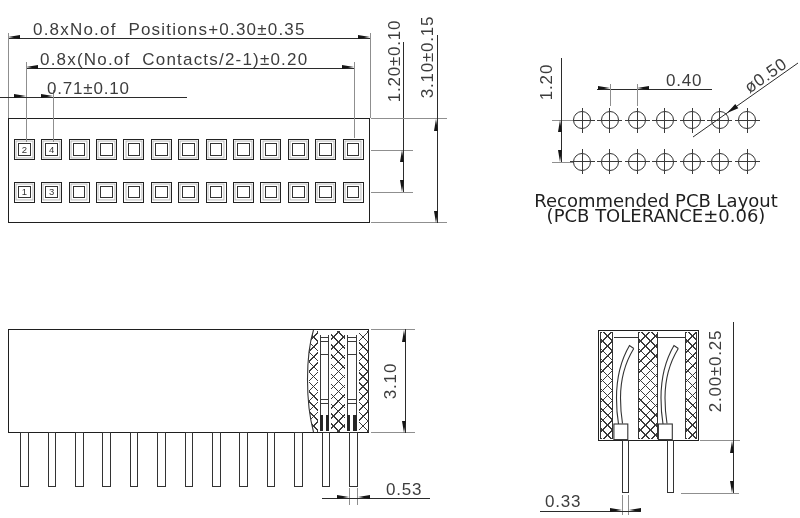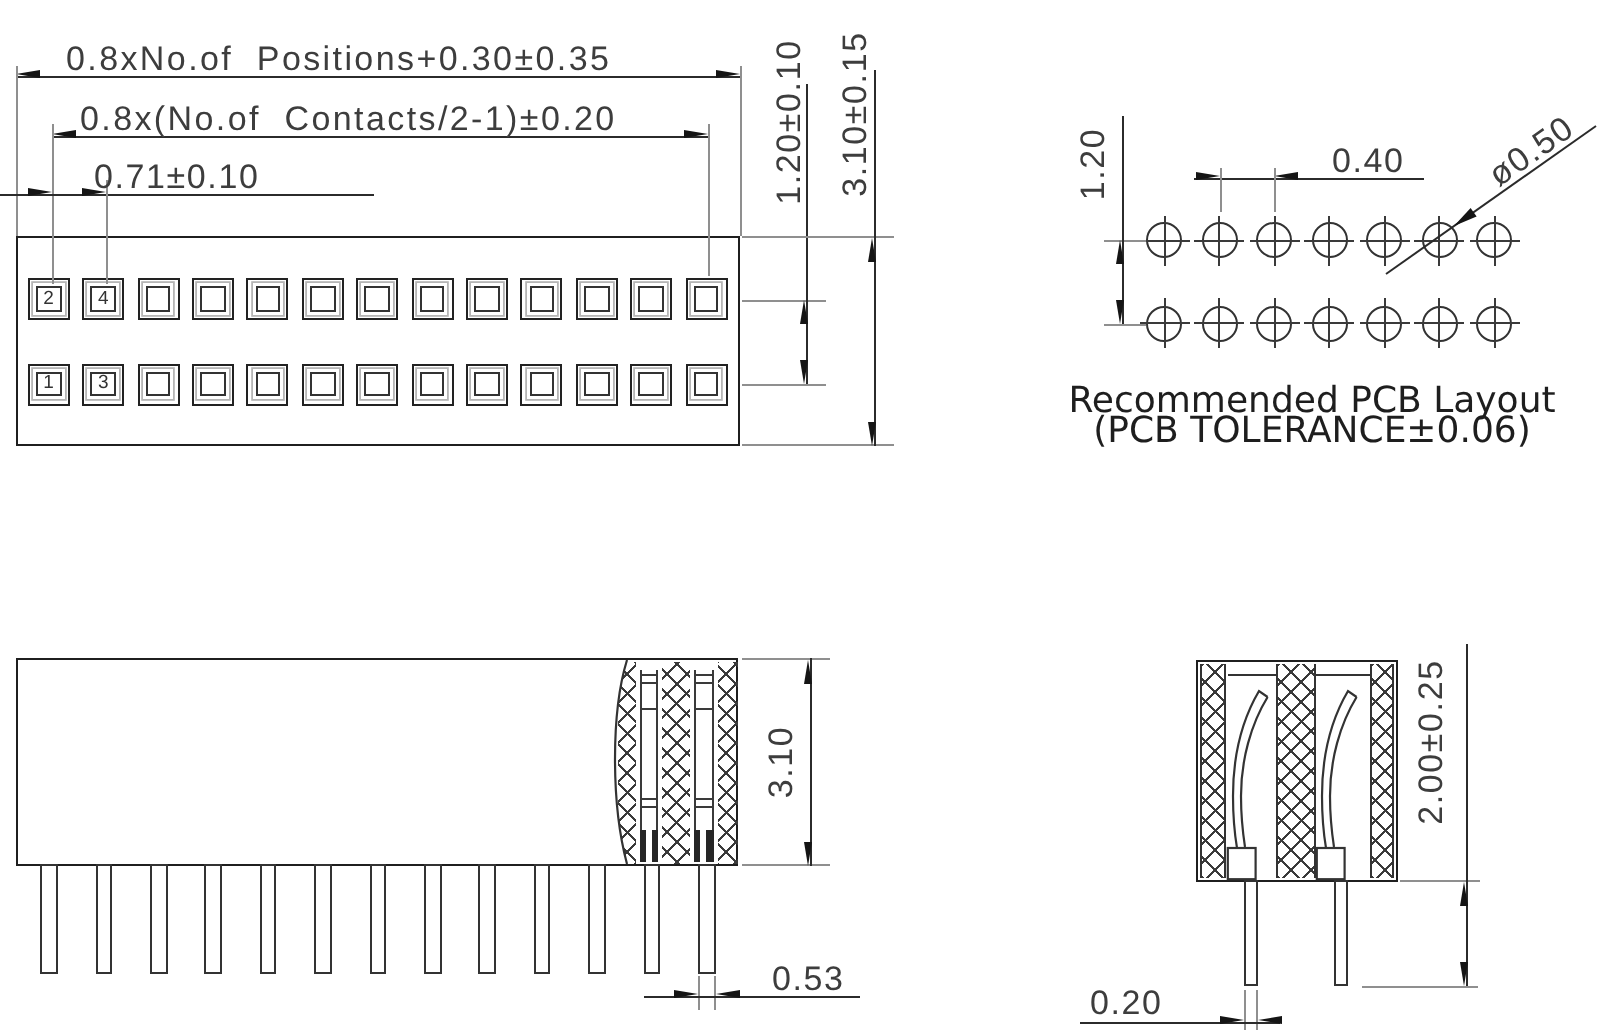--- a/index.html
+++ b/index.html
@@ -333,21 +333,21 @@
     <div class="vl" style="left:733px;top:322px;height:171px;"></div>
     <div class="arr au" style="left:730.4px;top:440.5px;"></div>
     <div class="arr ad" style="left:730.4px;top:481px;"></div>
     <div class="vtext" style="left:666px;top:363px;width:100px;height:16px;">2.00±0.25</div>
 
     <div class="vl ext" style="left:621.7px;top:495px;height:20px;"></div>
     <div class="vl ext" style="left:628.4px;top:495px;height:20px;"></div>
     <div class="hl" style="left:540px;top:510.5px;width:100px;"></div>
     <div class="arr ar" style="left:609.7px;top:507.9px;"></div>
     <div class="arr al" style="left:628.7px;top:507.9px;"></div>
-    <div class="dimtext num" style="left:545px;top:492px;">0.20</div>
+    <div class="dimtext num" style="left:545px;top:492px;">0.33</div>
   </div>
 
   <svg width="800" height="518" viewBox="0 0 800 518">
 
     <path d="M313.5,330 C305.5,356 305.5,402 313.5,432 L303,432 L303,330 Z" fill="#ffffff" stroke="none"></path>
     <path d="M313.5,330 C305.5,356 305.5,402 313.5,432" fill="none" stroke="#333333" stroke-width="1.1"></path>
 
     <line x1="693" y1="137" x2="798" y2="63" stroke="#2b2b2b" stroke-width="1"></line>
     <polygon points="727,113 738.3,108.2 735.3,104" fill="#151515"></polygon>
 

